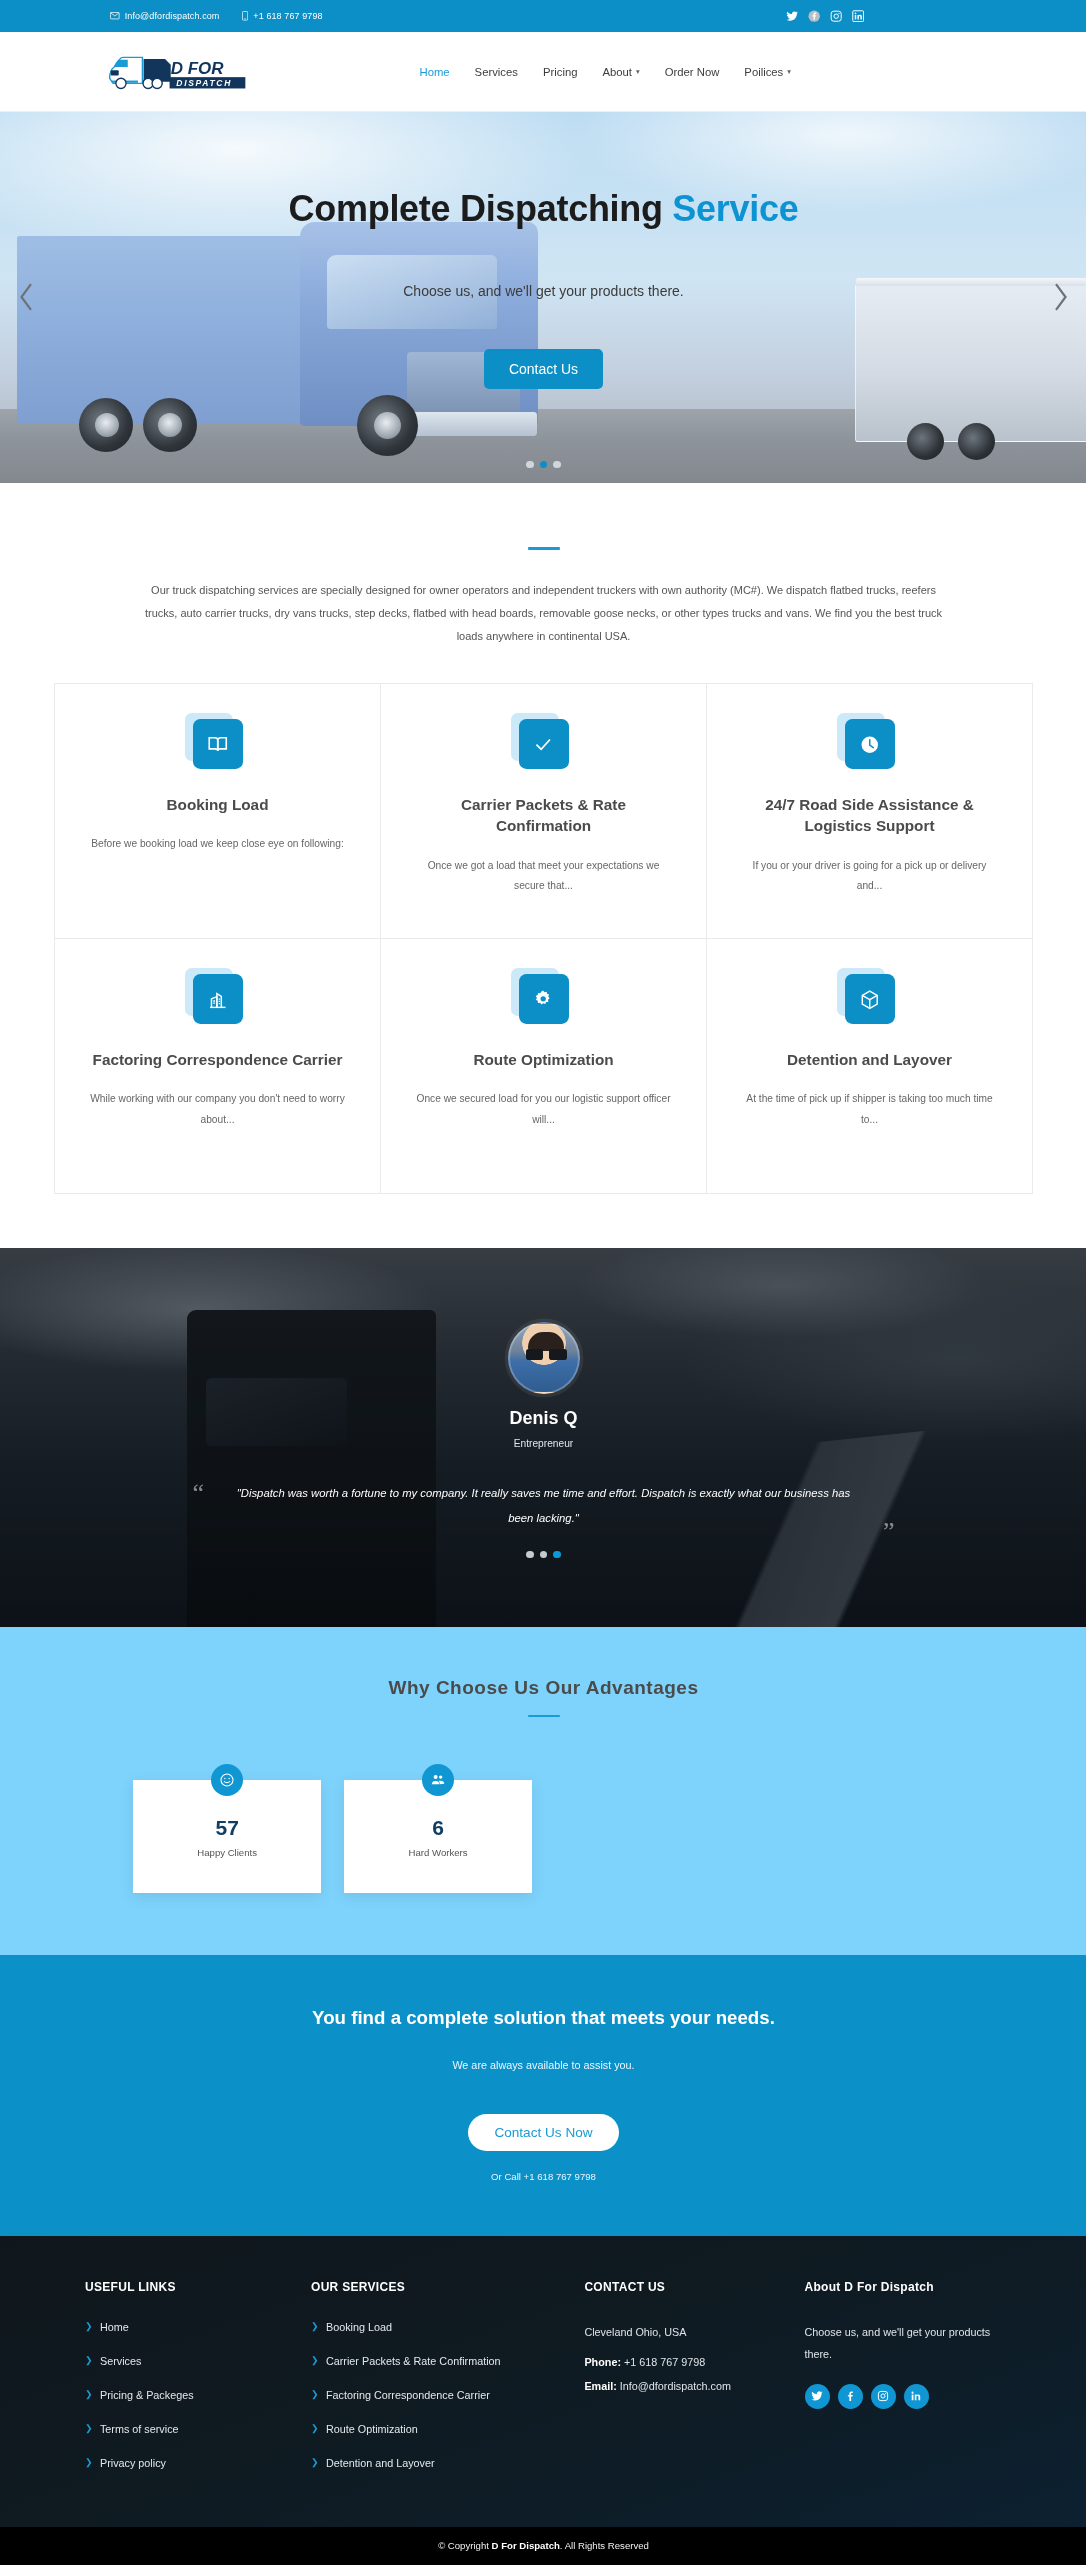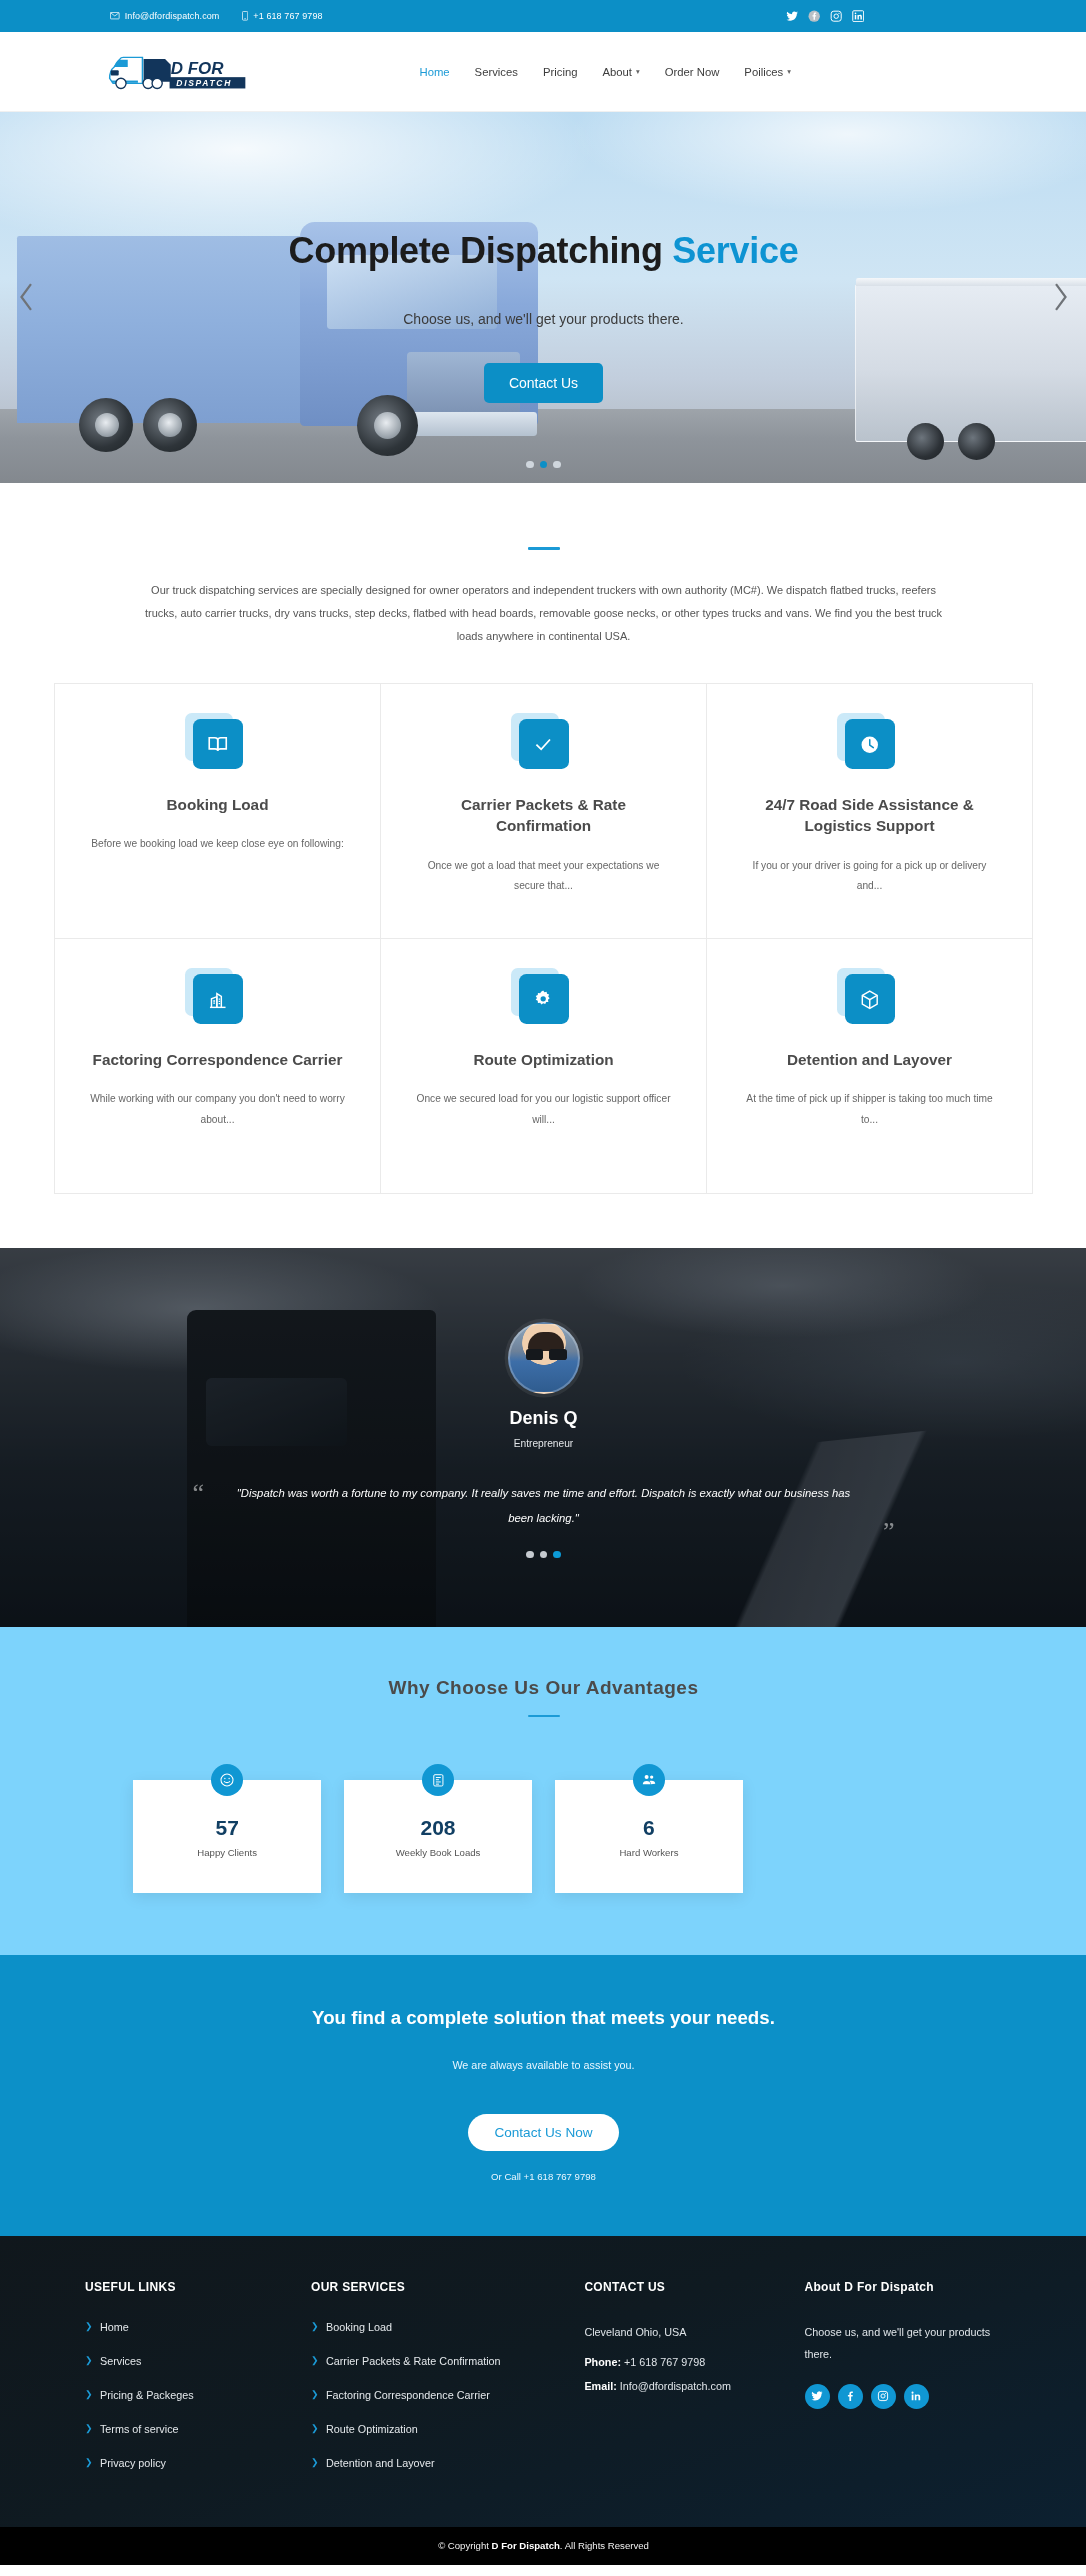--- a/index.html
+++ b/index.html
@@ -125,22 +125,23 @@
   .truck-right:after {
     content:""; position:absolute; left:0; right:0; top:-6.8px; height:8px;
     background:linear-gradient(180deg,#f4f7fa,#d9e0e8); border-radius:2.3px 2.3px 0 0;
   }
   .tr-w { position:absolute; bottom:-19px; width:37px; height:37px; border-radius:50%;
     background:radial-gradient(circle at 40% 40%,#6d757d,#2c3136 60%,#1b1f23); }
 
   .hero-content {
     position:absolute; inset:0;
     display:flex; flex-direction:column; align-items:center;
-    padding-top:119px;
+    padding-top:77px;
     z-index:6;
+    gap:14px;
   }
   .hero-title {
     font-size:36px;
     font-weight:700;
     color:#1c1c1c;
     letter-spacing:-0.3px;
     text-align:center;
     line-height:1.1;
   }
   .hero-title .accent { color:#0d93d2; }
@@ -638,30 +639,20 @@
             <circle cx="12" cy="12" r="9"></circle>
             <circle cx="8.8" cy="9.8" r="1" fill="#fff" stroke="none"></circle>
             <circle cx="15.2" cy="9.8" r="1" fill="#fff" stroke="none"></circle>
             <path d="M8 14.4 q4 3 8 0" stroke-linecap="round"></path>
           </svg>
         </div>
         <div class="stat-num">57</div>
         <div class="stat-lbl">Happy Clients</div>
       </div>
 
-      <div class="stat">
-        <div class="stat-icon">
-          <svg width="14.7" height="14.7" viewBox="0 0 24 24" fill="none" stroke="#fff" stroke-width="1.6">
-            <rect x="4.5" y="2.8" width="15" height="18.4" rx="2"></rect>
-            <path d="M8 7.4h8M8 11h5M8 14.6h8M8 18.2h5"></path>
-          </svg>
-        </div>
-        <div class="stat-num">208</div>
-        <div class="stat-lbl">Weekly Book Loads</div>
-      </div>
 
 
       <div class="stat">
         <div class="stat-icon">
           <svg width="16" height="16" viewBox="0 0 24 24" fill="#fff">
             <circle cx="8.4" cy="7.6" r="3"></circle>
             <circle cx="16" cy="7.6" r="2.5"></circle>
             <path d="M2.6 18.4c0-3.2 2.6-5 5.8-5s5.8 1.8 5.8 5z"></path>
             <path d="M14.8 18.4c0-2.5-.9-4-2.2-4.8 1-.4 2.2-.6 3.4-.6 3 0 5.4 1.6 5.4 4.6z"></path>
           </svg>

